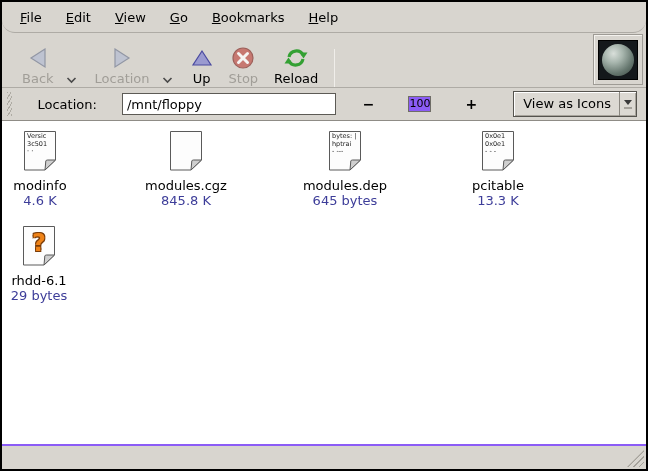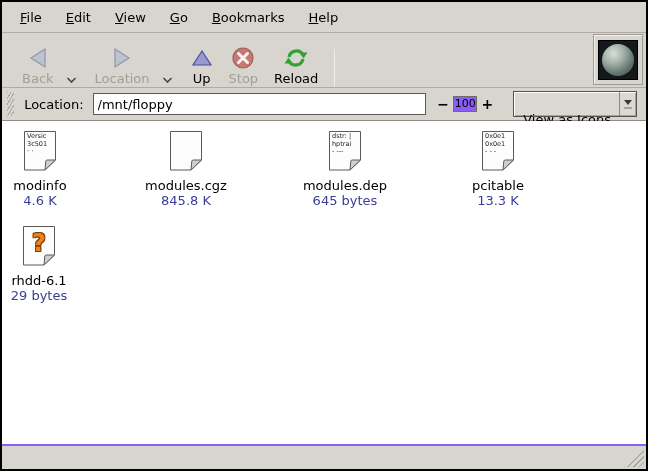--- a/index.html
+++ b/index.html
@@ -4,21 +4,21 @@
 <style>
   * { margin:0; padding:0; box-sizing:border-box; }
   html,body { width:648px; height:471px; background:#555; }
   body { font-family:"DejaVu Sans","Liberation Sans",sans-serif; font-size:13px; color:#000; }
 
   .window { width:648px; height:471px; border:2px solid #000; background:#d8d5cf;
             display:flex; flex-direction:column; position:relative; overflow:hidden; }
 
   
   .menubar { height:31px; display:flex; align-items:center; padding-left:6px;
-             border-bottom:1px solid #aeaba5; background:#d8d5cf; flex:none; }
+             border-bottom:1px solid #aeaba5; background:#d8d5cf; flex:none;border-radius:13px; }
   .menu-item { padding:6px 12px; cursor:default; }
   .menu-item .mn { text-decoration:underline; }
 
   
   .toolbar { height:55px; flex:none; position:relative; display:flex; align-items:flex-end;
              padding:4px 0 0 16px; border-bottom:1px solid #aeaba5; background:#d8d5cf; }
   .tb-btn { display:flex; flex-direction:column; align-items:center; margin-right:8px; padding:0 4px; }
   .tb-icon { height:27px; display:flex; align-items:center; justify-content:center; }
   .tb-label { font-size:13px; line-height:16px; }
   .tb-btn.disabled .tb-label { color:#a19e98; }
@@ -29,34 +29,34 @@
   .throbber-frame { position:absolute; top:1px; right:3px; width:50px; height:51px;
                     border:1px solid #9e9b95; box-shadow:inset 1px 1px 0 #f4f2ee;
                     display:flex; align-items:center; justify-content:center; }
   .throbber { width:40px; height:40px; background:#14181b; border:1px solid #000;
               display:flex; align-items:center; justify-content:center; }
   .throbber-sphere { width:32px; height:32px; border-radius:50%;
               background:radial-gradient(circle at 36% 30%, #d9dfda 0%, #a8b6ae 30%, #66776f 65%, #39463f 100%); }
 
   
   .locationbar { height:33px; flex:none; display:flex; align-items:center;
-                 border-bottom:1px solid #8f8c86; background:#d8d5cf; padding:0 9px 0 5px; }
+                 border-bottom:1px solid #8f8c86; background:#d8d5cf; padding:0 9px 0 5px;gap:16px; }
   .grip { width:8px; height:24px; margin-right:10px;
           background:repeating-linear-gradient(120deg,#aeaba3 0 1px,transparent 1px 3px); }
   .loc-label { margin-right:9px; }
   .loc-input { width:372px; height:22px; border:1px solid #5c5a55; background:#fff;
                font:13px "DejaVu Sans","Liberation Sans",sans-serif; padding:0 4px; }
   .zoom-out,.zoom-in { font-weight:bold; font-size:14px; padding:0 4px; cursor:default; }
   .zoom-out { margin-left:7px; }
-  .zoom-level { width:27px; height:16px; margin:0 0; background:#8b5cf6;
+  .zoom-level { width:27px; height:16px; margin:0 14px; background:#8b5cf6;
                 border:1px solid #6f6d67; font-size:11px; text-align:center; line-height:14px; }
   .view-select { margin-left:16px; height:26px; display:flex; align-items:stretch;
                  border:1px solid #55534e; background:#dcd9d3;
                  box-shadow:inset 1px 1px 0 #fff, inset -1px -1px 0 #a8a49c; }
-  .view-select .vs-label { padding:4px 8px 0 9px; white-space:nowrap;margin-top:16px; }
+  .view-select .vs-label { padding:4px 8px 0 9px; white-space:nowrap; }
   .vs-arrow-box { width:17px; border-left:1px solid #8a8780; display:flex; flex-direction:column;
                   align-items:center; justify-content:center; }
   .vs-arrow { width:0; height:0; border-left:4px solid transparent; border-right:4px solid transparent;
               border-top:5px solid #3a3a3a; }
   .vs-bar { width:8px; height:2px; background:#a5a29b; margin-top:2px; }
 
   
   .content { flex:1; background:#fff; position:relative; border-bottom:2px solid #8b5cf6; }
   .file-item { position:absolute; transform:translateX(-50%); text-align:center; width:140px; }
   .doc-icon { position:relative; width:34px; height:41px; margin:0 auto; }
@@ -205,21 +205,21 @@
       <div class="fsize">845.8 K</div>
     </div>
 
     <div class="file-item" style="left:343px; top:9px;">
       <div class="doc-icon">
         <svg width="34" height="41" viewBox="0 0 34 41">
           <path d="M1.5 1.5 H32.5 V30 L22 40 H1.5 Z" fill="#fdfdfd" stroke="#5a5a5a"></path>
           <path d="M32.5 30 L22 40 L22.8 31 Q23 30 24.5 30 Z" fill="#cfcfcf" stroke="#5a5a5a"></path>
         </svg>
         <div class="preview">
-          <div>dstr: |</div>
+          <div>bytes: |</div>
             <div>hptrai</div>
             <div>- ---</div>
         </div>
       </div>
       <div class="fname">modules.dep</div>
       <div class="fsize">645 bytes</div>
     </div>
 
     <div class="file-item" style="left:496px; top:9px;">
       <div class="doc-icon">

